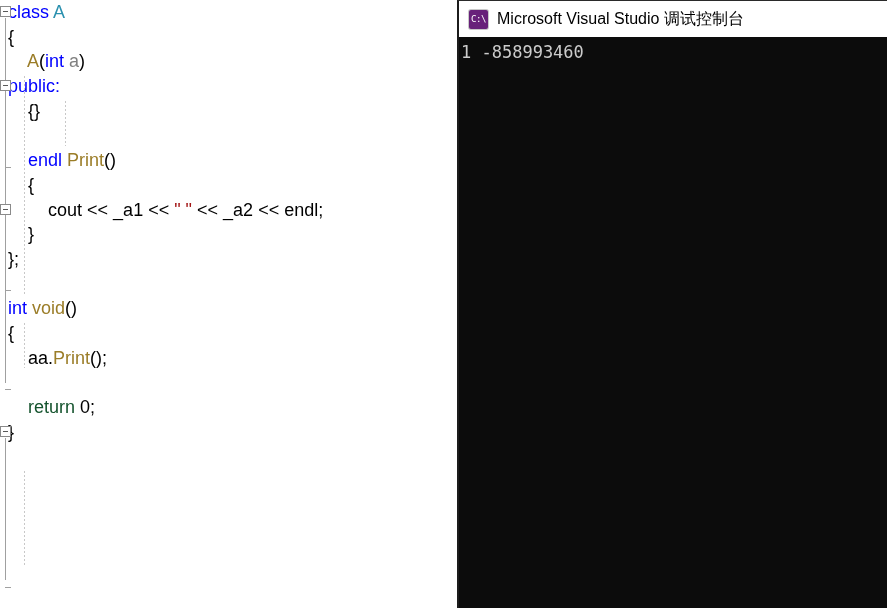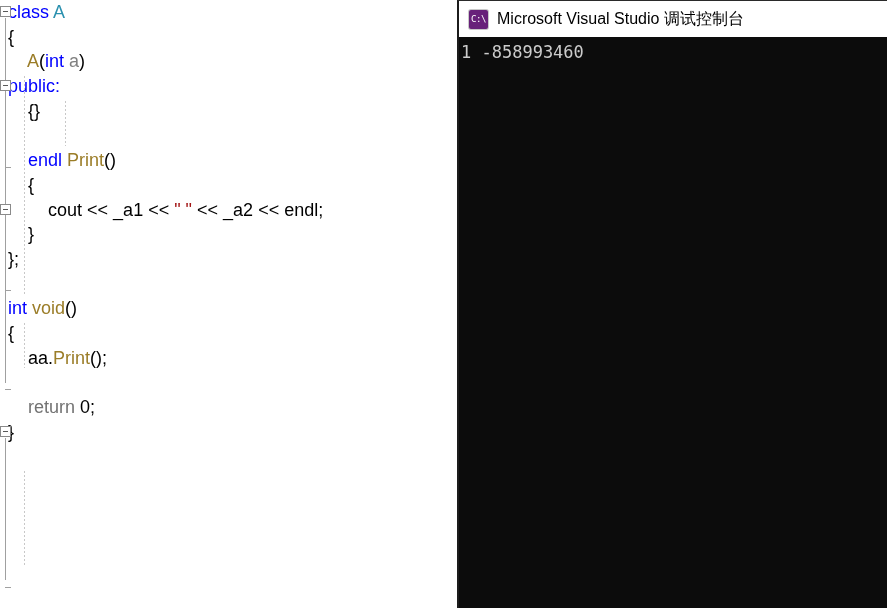--- a/index.html
+++ b/index.html
@@ -42,21 +42,21 @@
     background: #eceaf5;
     box-shadow: inset 0 1px 0 #c5c2d8, inset 0 -1px 0 #c5c2d8;
   }
 
   
   .kw    { color: #0000ff; }
   .type  { color: #2b91af; }
   .fn    { color: #9b7d28; }
   .str   { color: #a31515; }
   .param { color: #808080; }
-  .ctrl  { color: #737373; }
+  .ctrl  { color: #14532d; }
   .num   { color: #000000; }
   .plain { color: #000000; }
   .op    { color: #000000; }
 
   
   #gutter {
     position: absolute;
     left: 0; top: 0;
     width: 14px; height: 608px;
     background: transparent;

